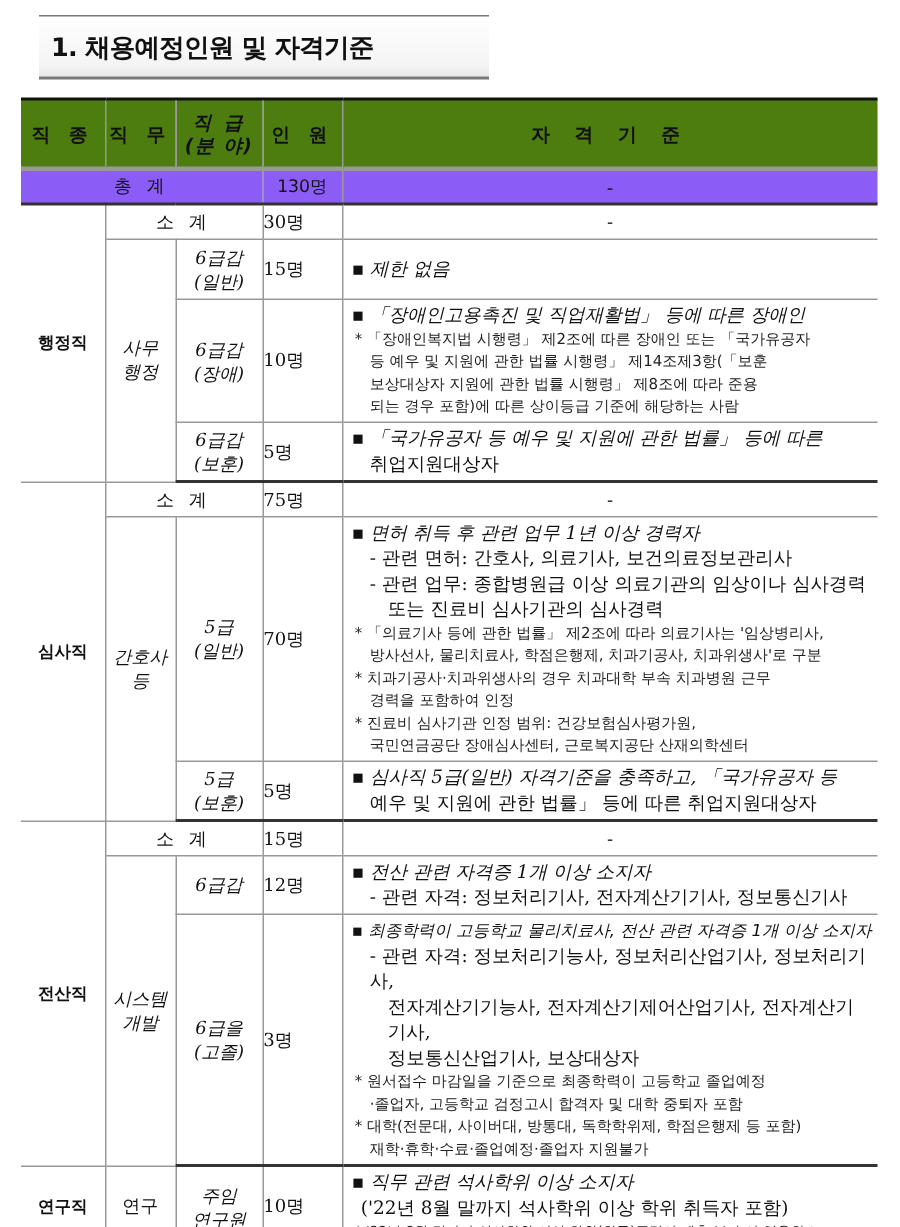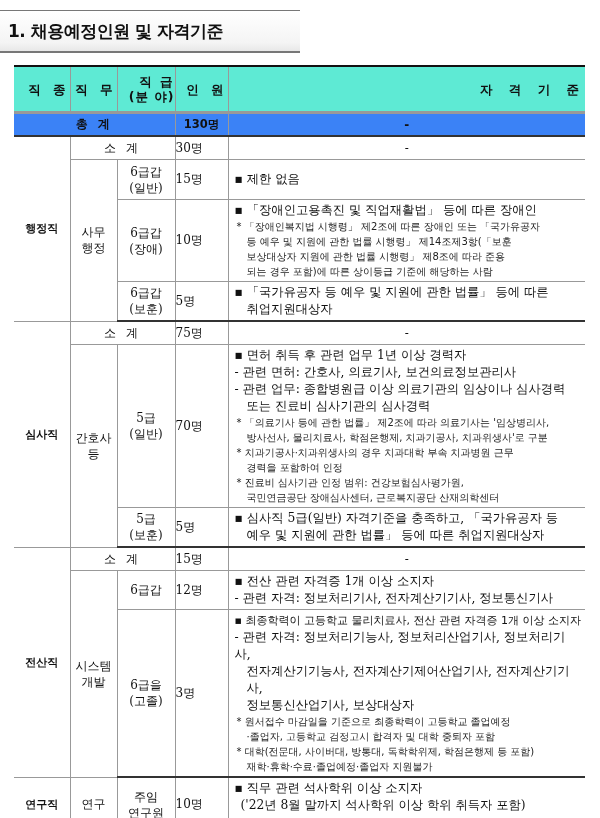--- a/index.html
+++ b/index.html
@@ -1,52 +1,52 @@
 <!DOCTYPE html>
 <html><head>
 <meta charset="utf-8">
 <style>
   html, body { margin: 0; padding: 0; background: #ffffff; }
   body { width: 600px; height: 818px; position: relative; overflow: hidden; font-family: "DejaVu Serif", "Liberation Serif", serif; color: #111; }
   .title-box {
-    position: absolute; left: 0; top: 10px; width: 300px; height: 40px;
+    position: absolute; left: 26px; top: 10px; width: 300px; height: 40px;
     border-top: 1px solid #777; border-bottom: 2px solid #777;
     background: linear-gradient(to bottom, #ffffff 0%, #f4f4f4 80%, #e8e8e8 100%);
     text-align: right;
   }
   .title-text {
     position: absolute; left: 8px; top: 9px; font-family: "DejaVu Sans", sans-serif;
     font-size: 17px; font-weight: bold; letter-spacing: -0.5px; color: #111;
   }
   table.main {
     position: absolute; left: 14px; top: 65px; width: 571px;
     border-collapse: collapse; table-layout: fixed; font-size: 12px;
   }
   table.main td, table.main th { border: 1px solid #999; padding: 0; vertical-align: middle; }
   table.main tr > *:first-child { border-left: none; }
   table.main tr > *:last-child { border-right: none; }
   thead th {
-    background: #5eead4; font-family: "DejaVu Sans", sans-serif; font-weight: bold; font-size: 12.5px;
+    background: #4d7c0f; font-family: "DejaVu Sans", sans-serif; font-weight: bold; font-size: 12.5px;
     height: 44px; border-top: 2px solid #111 !important; border-bottom: 3px solid #999 !important;
-    text-align: right; letter-spacing: 4px; line-height: 15px;
+    text-align: center; letter-spacing: 4px; line-height: 15px;
   }
   tr.total td {
-    background: #3b82f6; height: 21px; font-family: "DejaVu Sans", sans-serif; font-weight: bold;
+    background: #8b5cf6; height: 21px; font-family: "DejaVu Sans", sans-serif; font-weight: normal;
     text-align: center; font-size: 12px; border-bottom: 2px solid #333;
   }
   td.cat { font-family: "DejaVu Sans", sans-serif; font-weight: bold; text-align: center; font-size: 11px; }
   td.c { text-align: center; line-height: 16px; }
   td.num { padding-right: 6px !important; }
   td.crit { padding: 2px 4px 2px 6px !important; line-height: 17px; font-size: 12.3px; }
   tr.sub td { height: 22px; }
   tr.endgroup td { border-bottom: 2px solid #333; }
-  .b { display: block; }
+  .b { display: block; font-style: italic; }
   .note { display: block; font-family: "DejaVu Sans", sans-serif; font-size: 10px; line-height: 15px; color: #222; padding-left: 2px; }
   .note .in { display: block; padding-left: 10px; }
-  .dash { display: block; }
+  .dash { display: block; margin-left: 12px; }
   .dash .in { display: block; padding-left: 12px; }
   .bul .in { display: block; padding-left: 12px; }
   .small { font-family: "DejaVu Sans", sans-serif; font-size: 11px; }
   .tiny { font-family: "DejaVu Sans", sans-serif; font-size: 9.2px; }
 </style>
 </head>
 <body>
 
 <div class="title-box">
   <div class="title-text">1. 채용예정인원 및 자격기준</div>

